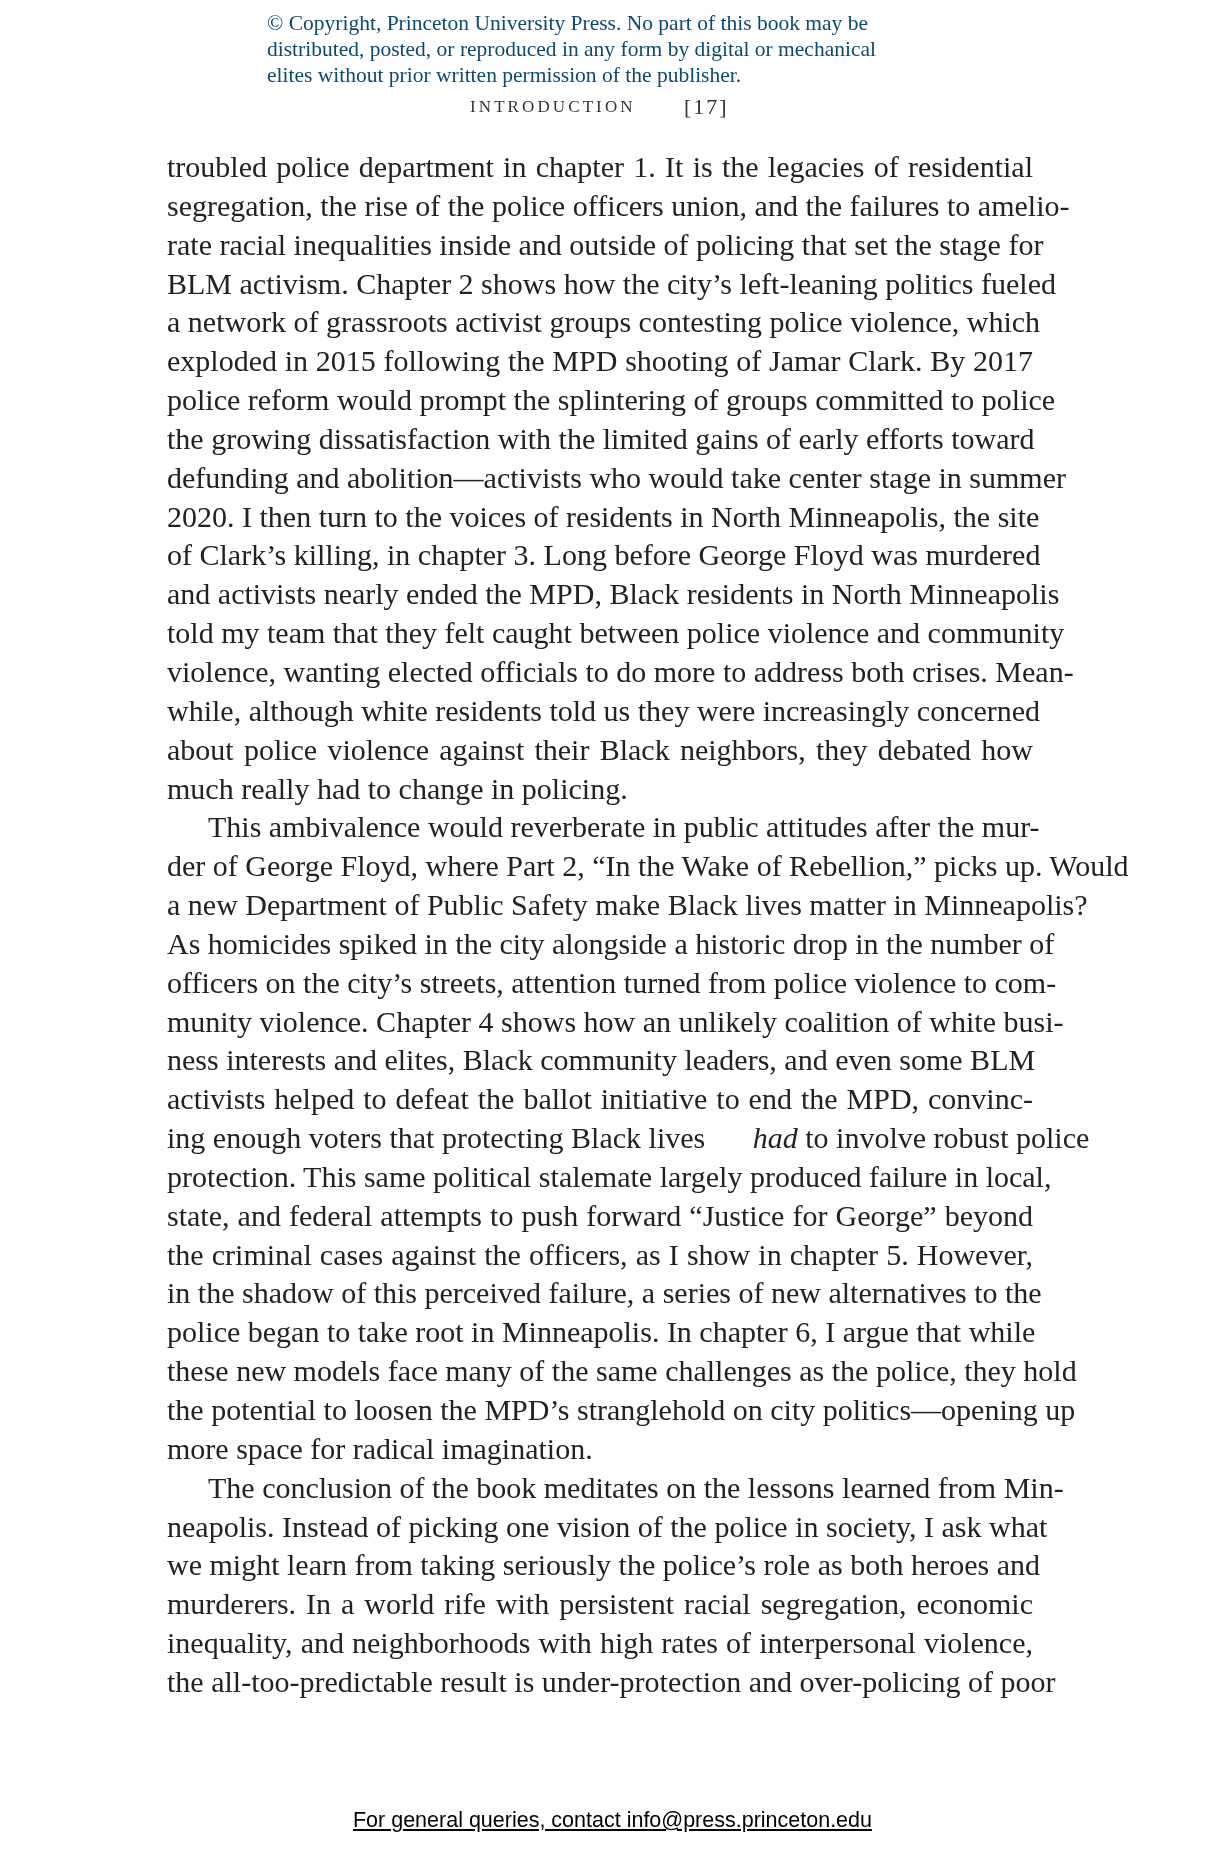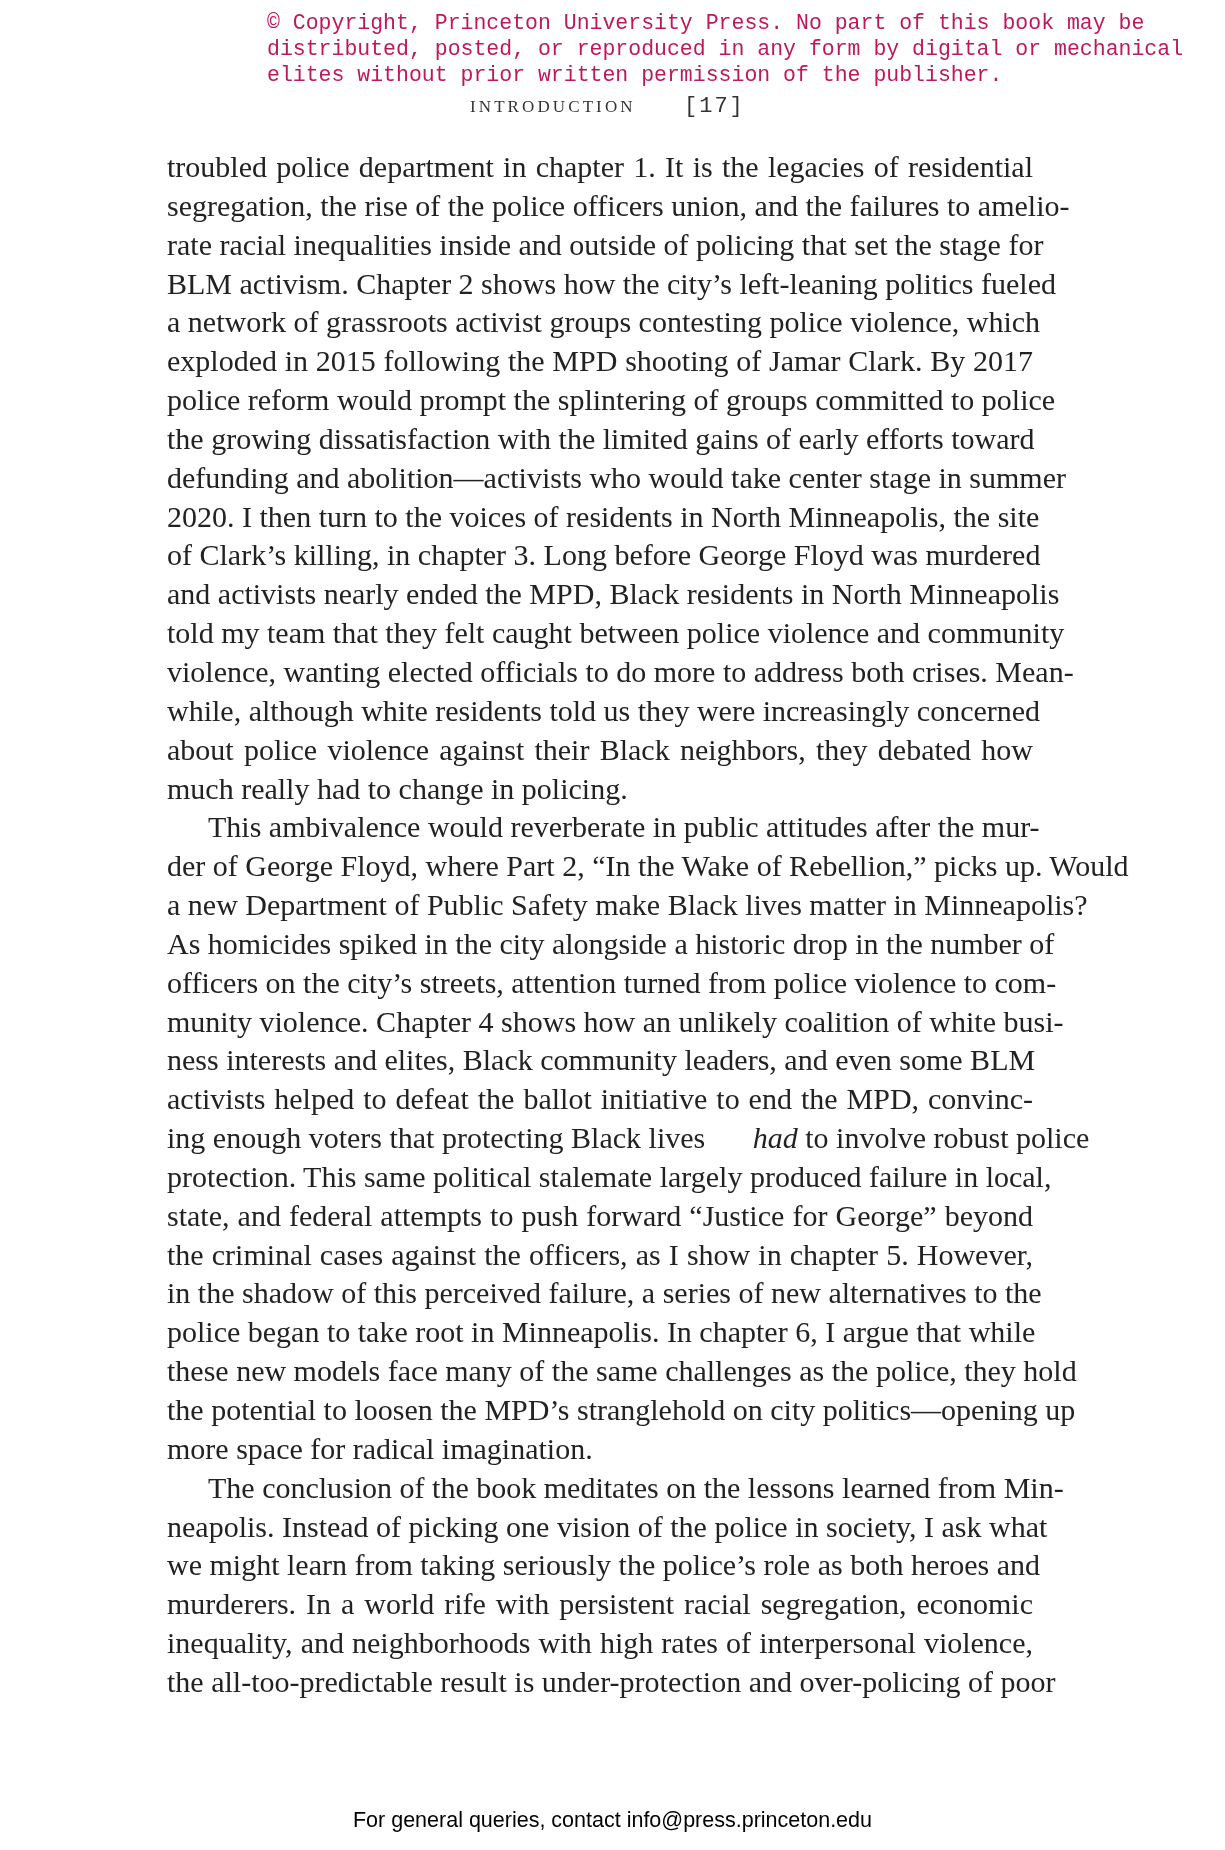--- a/index.html
+++ b/index.html
@@ -1,49 +1,49 @@
 <!DOCTYPE html>
 <html><head>
 <meta charset="utf-8">
 <style>
   html, body { margin: 0; padding: 0; background: #ffffff; }
   body { width: 1225px; height: 1850px; position: relative; overflow: hidden; }
   .copyright {
     position: absolute; left: 267px; top: 10px; width: 720px;
-    font-family: Liberation Mono, monospace; font-size: 21.5px; line-height: 26px;
-    color: #be185d;
+    font-family: Liberation Serif, serif; font-size: 21.5px; line-height: 26px;
+    color: #0c4a6e;
   }
   .copyright .cl { display: block; white-space: nowrap; }
   .running-head {
     position: absolute; left: 0; width: 1225px; top: 97px; text-align: left;
     font-family: "Liberation Serif", serif; color: #333;
   }
   .rh-title {
     position: absolute; left: 470px; top: 0;
     font-size: 17px; letter-spacing: 3.1px; white-space: nowrap;
   }
   .rh-page {
     position: absolute; left: 684px; top: -3px;
-    font-size: 22px; letter-spacing: 2px; white-space: nowrap; font-family: Liberation Mono, monospace;
+    font-size: 22px; letter-spacing: 2px; white-space: nowrap;
   }
   .body-text {
     position: absolute; left: 167px; top: 148px; width: 866px;
     font-family: "Liberation Serif", serif; font-size: 30px; line-height: 38.85px;
     color: #222;
   }
   .line {
     display: block; height: 38.85px; white-space: nowrap;
     text-align: justify; text-align-last: justify;
   }
   .line.last { text-align: left; text-align-last: left; }
   .line.indent { padding-left: 41px; }
   .line .it { font-style: italic; margin-left: 40px; }
   .footer {
     position: absolute; left: 0; width: 1225px; top: 1808px; text-align: center;
-    font-family: "Liberation Sans", sans-serif; font-size: 21.5px; color: #000;
+    font-family: "Liberation Sans", sans-serif; font-size: 21.5px; color: #000; text-decoration: underline;
   }
 </style>
 </head>
 <body>
 
 <div class="copyright">
   <span class="cl">© Copyright, Princeton University Press. No part of this book may be</span>
   <span class="cl">distributed, posted, or reproduced in any form by digital or mechanical</span>
   <span class="cl">elites without prior written permission of the publisher.</span>
 </div>

